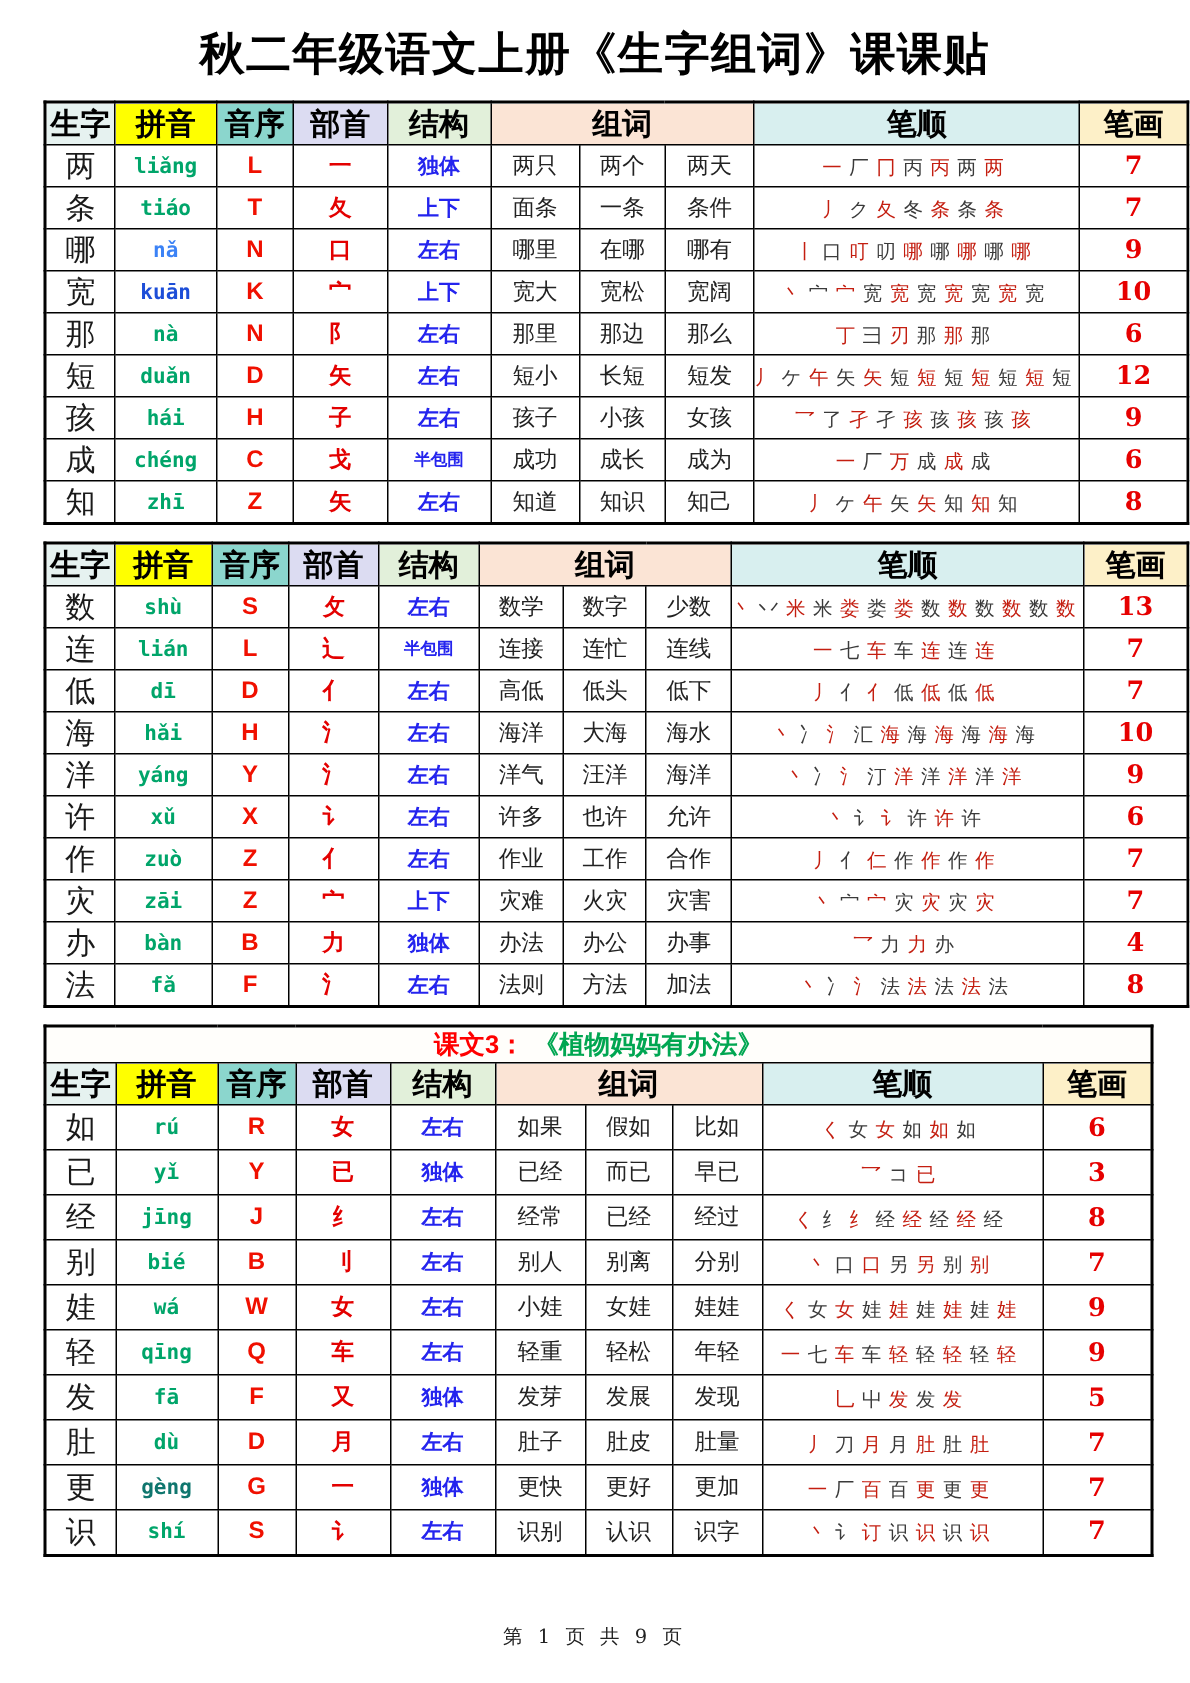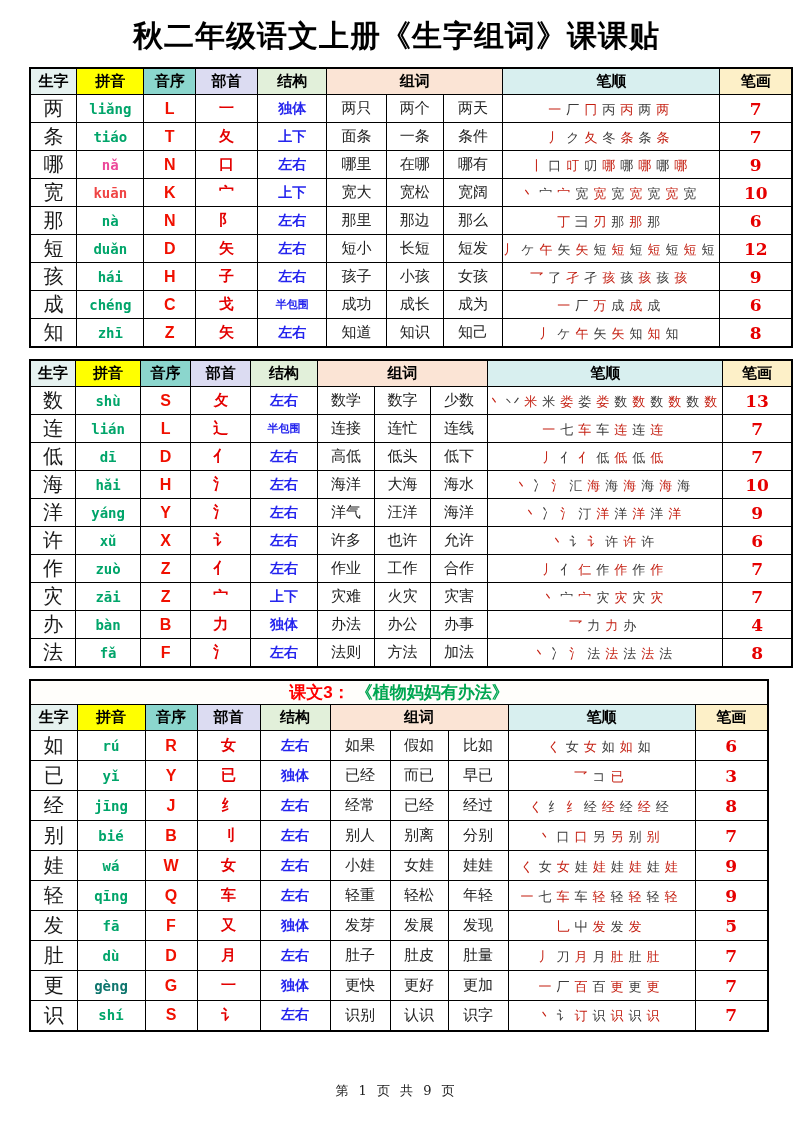--- a/index.html
+++ b/index.html
@@ -19,21 +19,21 @@
   }
   table.course td{
     border:1px solid #000;text-align:center;padding:0;overflow:hidden;
     white-space:nowrap;vertical-align:middle;
   }
   td.banner{
     text-align:left;height:22px;padding-left:4px;font-size:17px;font-weight:bold;
     background:#fffefb;
   }
   td.banner .book{margin-left:6px;}
-  tr.head td{height:25px;font-size:15px;font-weight:bold;color:#000;}
+  tr.head td{height:25px;font-size:20px;font-weight:bold;color:#000;}
   tr.dr td{background:#fff;}
   .course-1 tr.dr{height:26px;}
   .course-2 tr.dr{height:27px;}
   .course-3 tr.dr{height:30px;}
   td.char{font-size:20px;color:#1a1a1a;}
   td.pinyin{font-family:"DejaVu Sans Mono","Liberation Mono",monospace;font-size:14px;font-weight:bold;}
   td.initial{font-size:16px;font-weight:bold;}
   td.radical{font-size:15px;font-family:"DejaVu Serif","Liberation Serif",serif;font-weight:bold;}
   td.structure{font-size:14px;font-weight:bold;}
   td.structure.small{font-size:11px;}
@@ -98,33 +98,33 @@
           <td class="radical" style="color: rgb(227, 0, 0);">夂</td>
           <td class="structure" style="color: rgb(36, 36, 238);">上下</td>
           <td class="word">面条</td>
           <td class="word">一条</td>
           <td class="word">条件</td>
           <td class="strokes"><span class="ss">丿</span><span class="ss">ク</span><span class="ss">夂</span><span class="ss">冬</span><span class="ss">条</span><span class="ss">条</span><span class="ss">条</span></td>
           <td class="count" style="color: rgb(230, 0, 0);">7</td>
         </tr>
         <tr class="dr">
           <td class="char">哪</td>
-          <td class="pinyin" style="color: #ec4899;">nǎ</td>
+          <td class="pinyin" style="color: #3b82f6;">nǎ</td>
           <td class="initial" style="color: rgb(240, 16, 0);">N</td>
           <td class="radical" style="color: rgb(227, 0, 0);">口</td>
           <td class="structure" style="color: rgb(36, 36, 238);">左右</td>
           <td class="word">哪里</td>
           <td class="word">在哪</td>
           <td class="word">哪有</td>
           <td class="strokes"><span class="ss">丨</span><span class="ss">口</span><span class="ss">叮</span><span class="ss">叨</span><span class="ss">哪</span><span class="ss">哪</span><span class="ss">哪</span><span class="ss">哪</span><span class="ss">哪</span></td>
           <td class="count" style="color: rgb(230, 0, 0);">9</td>
         </tr>
         <tr class="dr">
           <td class="char">宽</td>
-          <td class="pinyin" style="color: #ef4444;">kuān</td>
+          <td class="pinyin" style="color: #1d4ed8;">kuān</td>
           <td class="initial" style="color: rgb(240, 16, 0);">K</td>
           <td class="radical" style="color: rgb(227, 0, 0);">宀</td>
           <td class="structure" style="color: rgb(36, 36, 238);">上下</td>
           <td class="word">宽大</td>
           <td class="word">宽松</td>
           <td class="word">宽阔</td>
           <td class="strokes"><span class="ss">丶</span><span class="ss">宀</span><span class="ss">宀</span><span class="ss">宽</span><span class="ss">宽</span><span class="ss">宽</span><span class="ss">宽</span><span class="ss">宽</span><span class="ss">宽</span><span class="ss">宽</span></td>
           <td class="count" style="color: rgb(230, 0, 0);">10</td>
         </tr>
         <tr class="dr">

